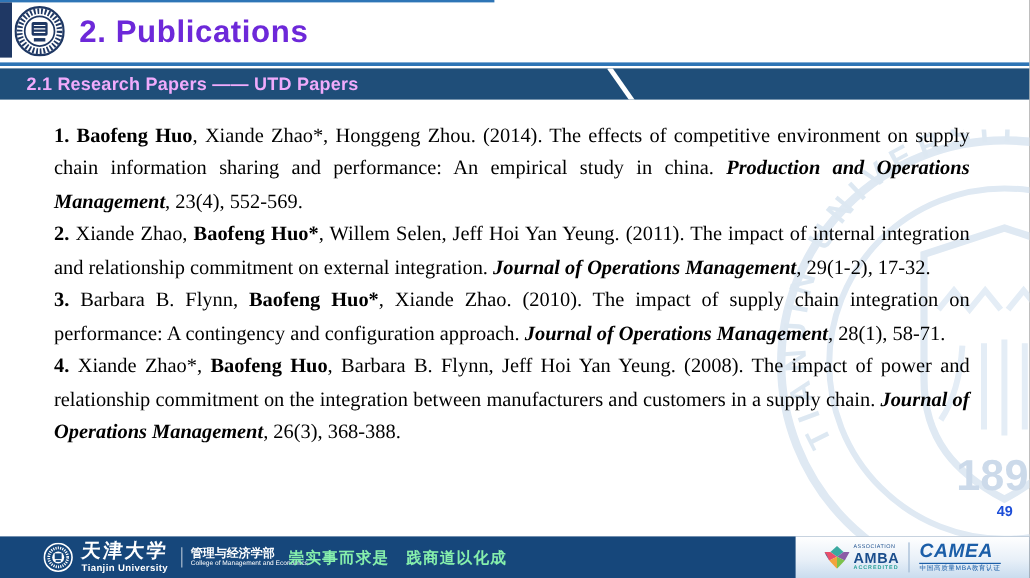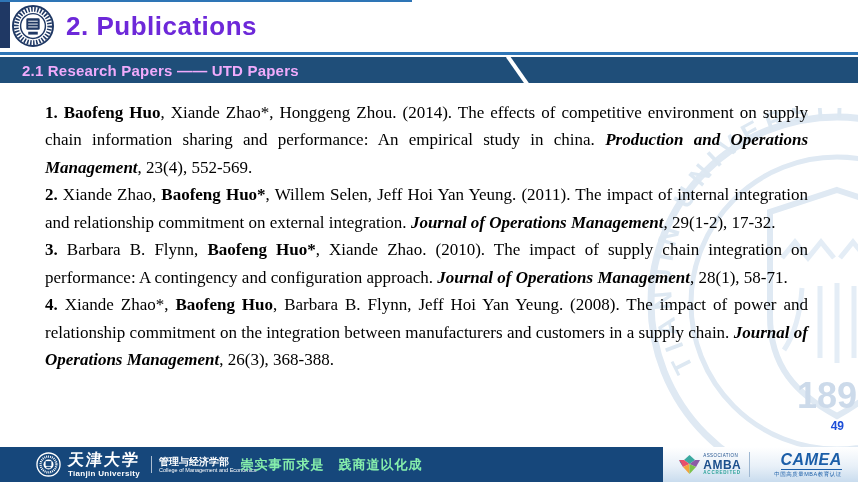--- a/index.html
+++ b/index.html
@@ -64,21 +64,21 @@
   .footer-right {
     position:absolute; right:0; top:0; width:195px; height:35px;
     background:linear-gradient(180deg,#ffffff 0%, #e8f0f8 55%, #c9dcee 100%);
     display:flex; align-items:center; justify-content:center; gap:8px;
   }
   .amba-group { display:flex; align-items:center; gap:3px; }
   .amba-text { display:flex; flex-direction:column; line-height:1; }
   .amba-top { font-size:4.5px; color:#1B4E8C; letter-spacing:0.4px; }
   .amba-name { font-size:12px; font-weight:bold; color:#1B4E8C; letter-spacing:0.5px; }
   .amba-bottom { font-size:4.5px; color:#2AA198; letter-spacing:0.8px; font-weight:bold; }
-  .camea-group { display:flex; flex-direction:column; line-height:1; border-left:1px solid #9fb8d2; padding-left:24px;align-items:flex-end; }
+  .camea-group { display:flex; flex-direction:column; line-height:1; border-left:1px solid #9fb8d2; padding-left:8px; }
   .camea-name { font-size:16px; font-weight:bold; font-style:italic; color:#1B5EA8; letter-spacing:0.5px; border-bottom:1.5px solid #1B5EA8; padding-bottom:1px; }
   .camea-sub { font-size:5.5px; color:#1B5EA8; margin-top:2px; letter-spacing:0.5px; }
 </style>
 </head>
 <body>
 
 <div class="slide">
 
   <svg class="watermark" width="390" height="390" viewBox="0 0 390 390">
     <circle cx="195" cy="195" r="186" fill="none" stroke="#dfe9f3" stroke-width="7"></circle>

